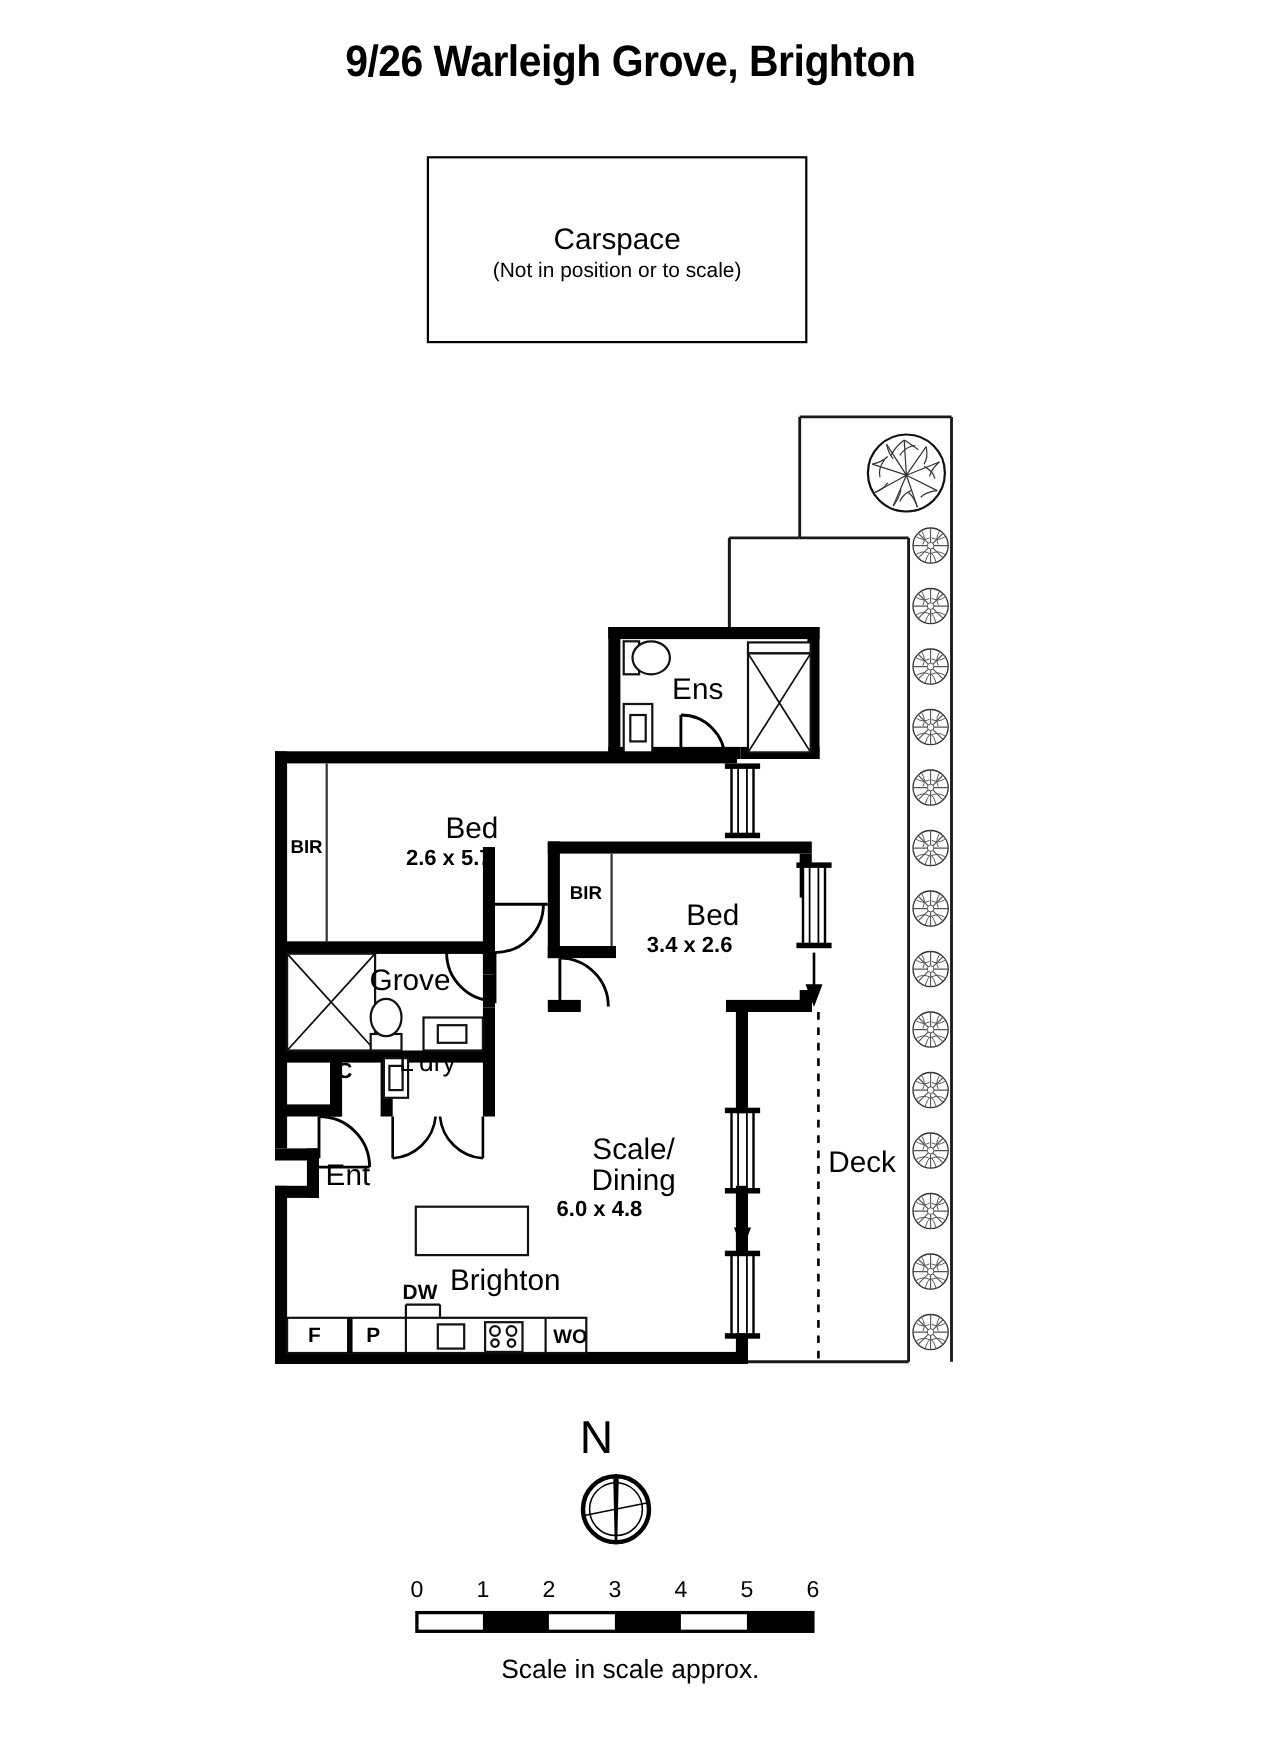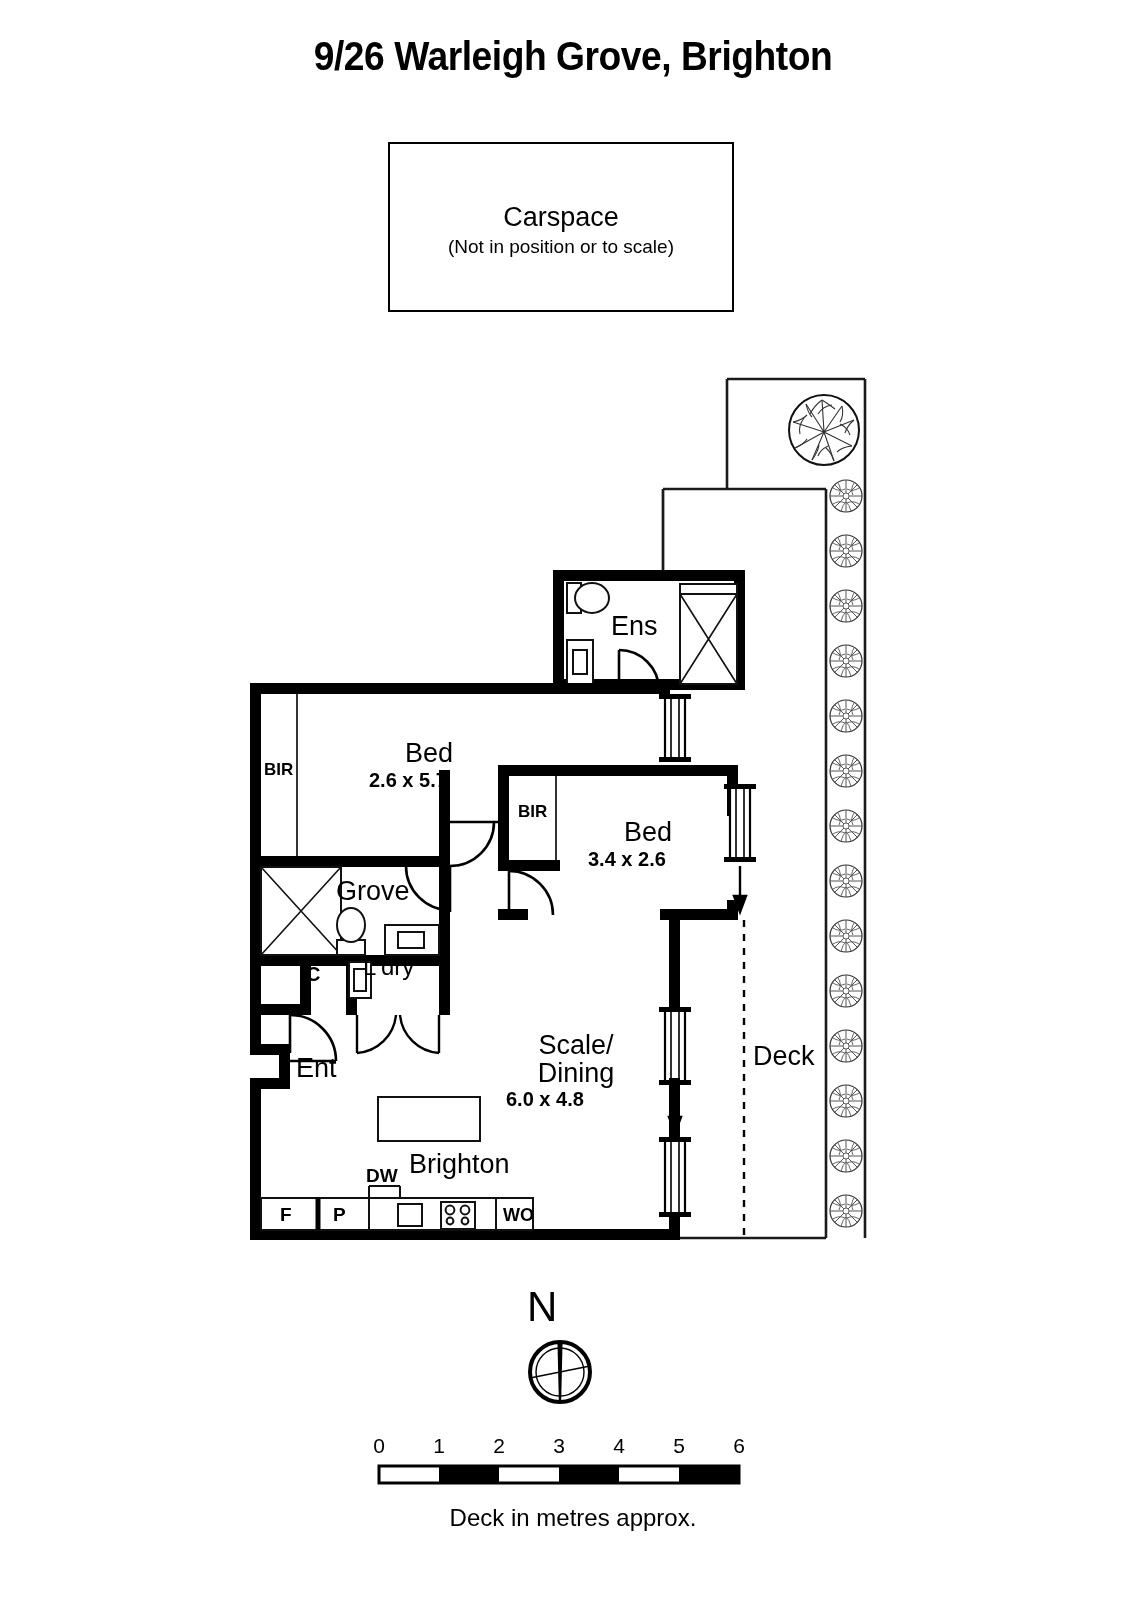--- a/index.html
+++ b/index.html
@@ -431,15 +431,15 @@
   <div class="north-letter">N</div>
 
   <div class="scale-num" style="left:364px; top:1434px;">0</div>
   <div class="scale-num" style="left:424px; top:1434px;">1</div>
   <div class="scale-num" style="left:484px; top:1434px;">2</div>
   <div class="scale-num" style="left:544px; top:1434px;">3</div>
   <div class="scale-num" style="left:604px; top:1434px;">4</div>
   <div class="scale-num" style="left:664px; top:1434px;">5</div>
   <div class="scale-num" style="left:724px; top:1434px;">6</div>
 
-  <div class="scale-caption">Deck in metres approx.</div>
+  <div class="scale-caption">Scale in scale approx.</div>
 
 </div>
 
 </body></html>

